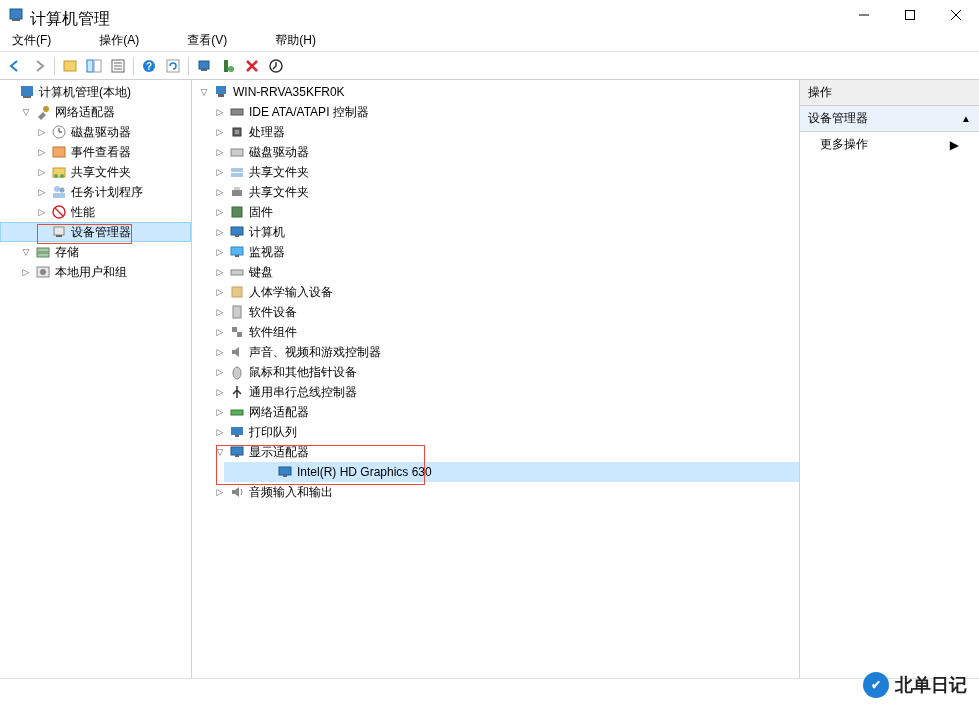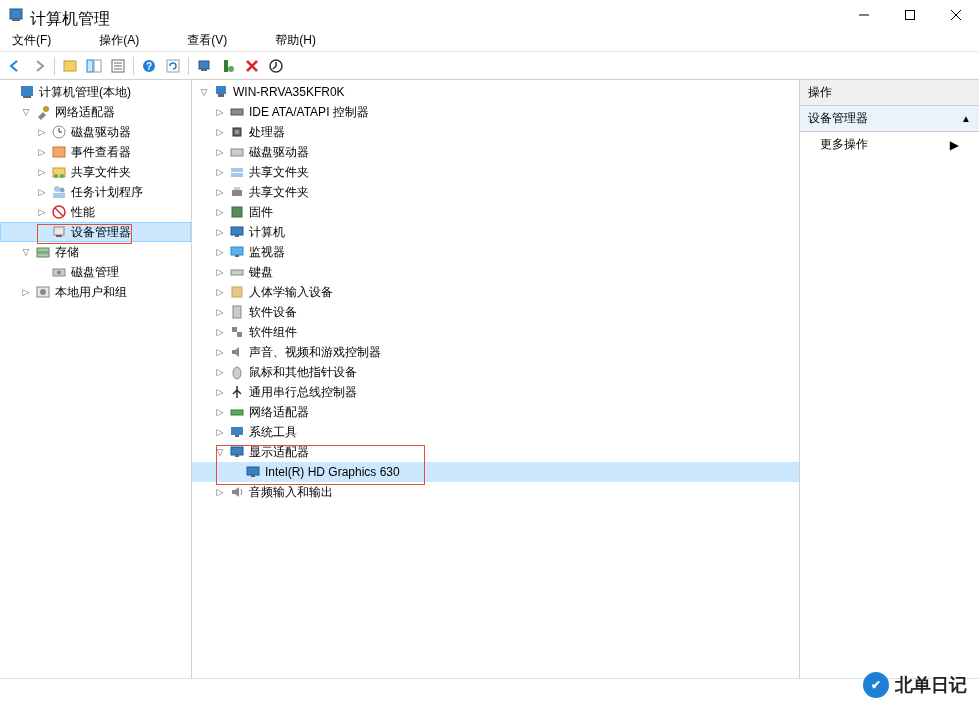--- a/index.html
+++ b/index.html
@@ -13,21 +13,21 @@
     .menubar .menu-item { padding: 2px 8px; font-size: 12px; }
     .toolbar { height: 28px; display: flex; align-items: center; padding: 2px 4px; border-bottom: 1px solid #d0d0d0; background: #fff; gap: 2px; }
     .toolbar .tool-btn { width: 22px; height: 22px; display: flex; align-items: center; justify-content: center; border: 1px solid transparent; }
     .toolbar .sep { width: 1px; height: 18px; background: #d0d0d0; margin: 0 2px; }
     .main { display: flex; height: calc(706px - 80px - 28px); }
     .left-panel { width: 192px; border-right: 1px solid #d0d0d0; overflow: auto; padding: 2px 0; }
     .middle-panel { flex: 1; border-right: 1px solid #d0d0d0; overflow: auto; padding: 2px 0; }
     .right-panel { width: 179px; display: flex; flex-direction: column; }
     .tree-item { display: flex; align-items: center; height: 20px; padding-right: 4px; white-space: nowrap; cursor: default; }
     .tree-item.selected { background: #cce8ff; outline: 1px solid #99d1ff; outline-offset: -1px; }
-    .tree-item.highlighted { background: #cce8ff; }
+    .tree-item.highlighted { background: #cce8ff; margin-left: 32px; }
     .tree-expander { width: 16px; height: 16px; display: flex; align-items: center; justify-content: center; font-size: 9px; color: #666; margin-right: 1px; }
     .tree-expander.empty { visibility: hidden; }
     .tree-icon { width: 16px; height: 16px; margin-right: 4px; display: inline-flex; align-items: center; justify-content: center; flex-shrink: 0; }
     .tree-label { font-size: 12px; }
     .indent-0 { padding-left: 2px; }
     .indent-1 { padding-left: 18px; }
     .indent-2 { padding-left: 34px; }
     .m-indent-0 { padding-left: 4px; }
     .m-indent-1 { padding-left: 20px; }
     .m-indent-2 { padding-left: 36px; }
@@ -239,30 +239,20 @@
     <div class="tree-item indent-1">
       <span class="tree-expander">▽</span>
       <span class="tree-icon">
           <svg width="16" height="16">
             <rect x="2" y="4" width="12" height="4" fill="#a8c8a8" stroke="#5a8a5a"></rect>
             <rect x="2" y="9" width="12" height="4" fill="#a8c8a8" stroke="#5a8a5a"></rect>
           </svg>
         </span>
       <span class="tree-label">存储</span>
     </div>
-    <div class="tree-item indent-2">
-      <span class="tree-expander empty">▷</span>
-      <span class="tree-icon">
-          <svg width="16" height="16">
-            <rect x="2" y="5" width="12" height="7" fill="#ccc" stroke="#888"></rect>
-            <circle cx="8" cy="8.5" r="2" fill="#888"></circle>
-          </svg>
-        </span>
-      <span class="tree-label">磁盘管理</span>
-    </div>
     <div class="tree-item indent-1">
       <span class="tree-expander">▷</span>
       <span class="tree-icon">
           <svg width="16" height="16">
             <rect x="2" y="3" width="12" height="10" fill="#e8e8e8" stroke="#888"></rect>
             <circle cx="8" cy="8" r="3" fill="#888"></circle>
           </svg>
         </span>
       <span class="tree-label">本地用户和组</span>
     </div>
@@ -430,21 +420,21 @@
         <span class="tree-label">网络适配器</span>
       </div>
     <div class="tree-item m-indent-1">
         <span class="tree-expander">▷</span>
         <span class="tree-icon">
           <svg width="16" height="16">
             <rect x="2" y="3" width="12" height="8" fill="#3b82c4"></rect>
             <rect x="6" y="11" width="4" height="2" fill="#666"></rect>
           </svg>
         </span>
-        <span class="tree-label">系统工具</span>
+        <span class="tree-label">打印队列</span>
       </div>
     <div class="tree-item m-indent-1">
         <span class="tree-expander">▽</span>
         <span class="tree-icon">
           <svg width="16" height="16">
             <rect x="2" y="3" width="12" height="8" fill="#3b82c4" stroke="#1e5a8e"></rect>
             <rect x="6" y="11" width="4" height="2" fill="#666"></rect>
           </svg>
         </span>
         <span class="tree-label">显示适配器</span>

